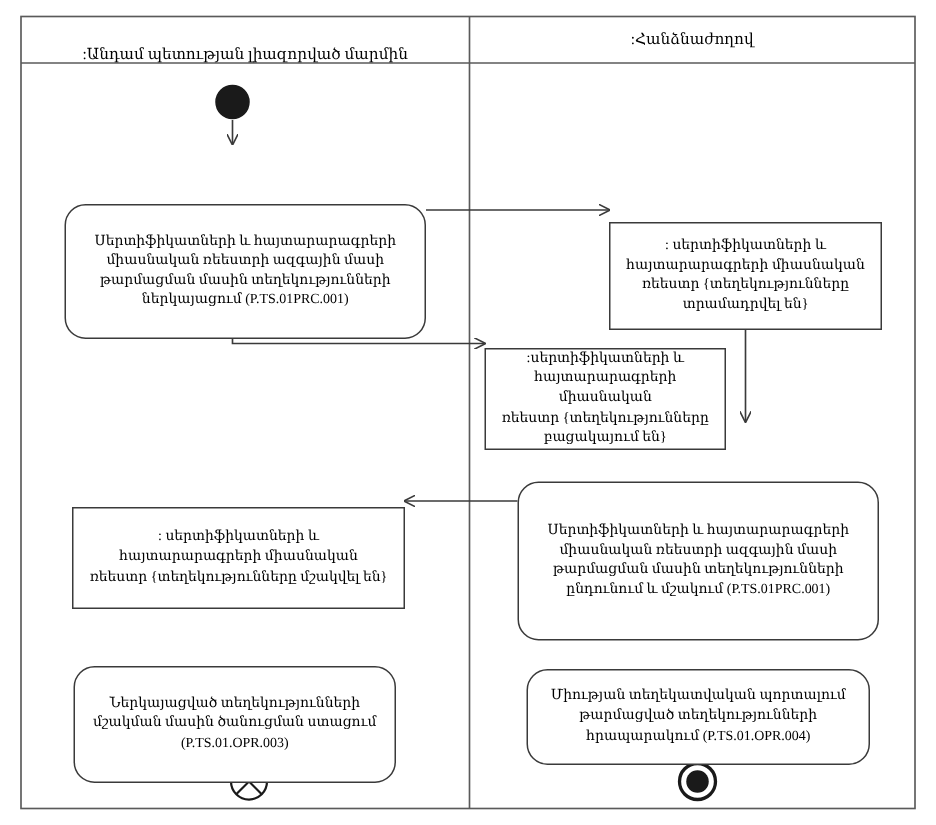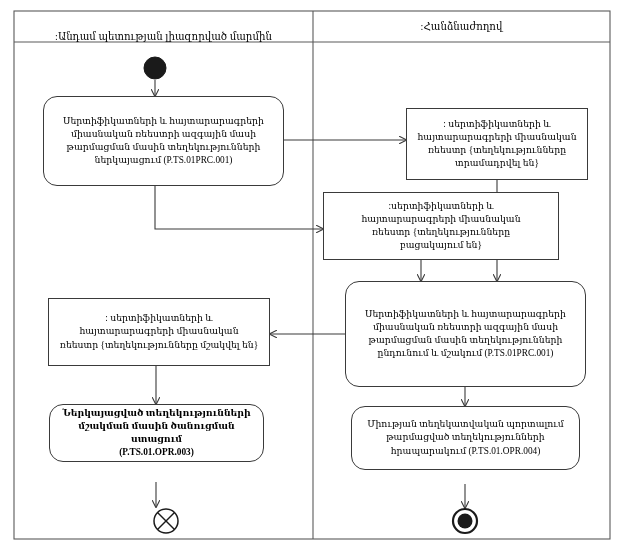--- a/index.html
+++ b/index.html
@@ -29,20 +29,21 @@
     align-items: center;
     justify-content: center;
     text-align: center;
     background: #ffffff;
     border: 1px solid #3a3a3a;
     color: #000000;
     font-size: 9.3px;
     line-height: 1.42;
     padding: 3px 6px;
     z-index: 3;
+    margin-top: 40px;
   }
   .node.action {
     border-radius: 14px;
   }
   .node.object {
     border-radius: 0;
     text-align: center;
   }
   .node-text {
     display: block;
@@ -129,41 +130,41 @@
 ներկայացում (P.TS.01PRC.001)</span>
   </div>
 
   <div class="node object" style="left:406px; top:108px; width:182px; height:72px;">
     <span class="node-text">: սերտիֆիկատների և
 հայտարարագրերի միասնական
 ռեեստր {տեղեկությունները
 տրամադրվել են}</span>
   </div>
 
-  <div class="node object" style="left:323px; top:192px; width:236px; height:68px;">
+  <div class="node object" style="left:323px; top:192px; width:161px; height:68px;">
     <span class="node-text">:սերտիֆիկատների և
 հայտարարագրերի միասնական
 ռեեստր {տեղեկությունները
 բացակայում են}</span>
   </div>
 
   <div class="node action" style="left:345px; top:281px; width:241px; height:106px;">
     <span class="node-text">Սերտիֆիկատների և հայտարարագրերի
 միասնական ռեեստրի ազգային մասի
 թարմացման մասին տեղեկությունների
 ընդունում և մշակում (P.TS.01PRC.001)</span>
   </div>
 
   <div class="node object" style="left:48px; top:298px; width:222px; height:68px;">
     <span class="node-text">: սերտիֆիկատների և
 հայտարարագրերի միասնական
 ռեեստր {տեղեկությունները մշակվել են}</span>
   </div>
 
-  <div class="node action" style="left:49px; top:404px; width:215px; height:58px;font-weight:bold;">
+  <div class="node action" style="left:49px; top:404px; width:215px; height:78px;">
     <span class="node-text">Ներկայացված տեղեկությունների
 մշակման մասին ծանուցման ստացում
 (P.TS.01.OPR.003)</span>
   </div>
 
   <div class="node action" style="left:351px; top:406px; width:229px; height:64px;">
     <span class="node-text">Միության տեղեկատվական պորտալում
 թարմացված տեղեկությունների
 հրապարակում (P.TS.01.OPR.004)</span>
   </div>

